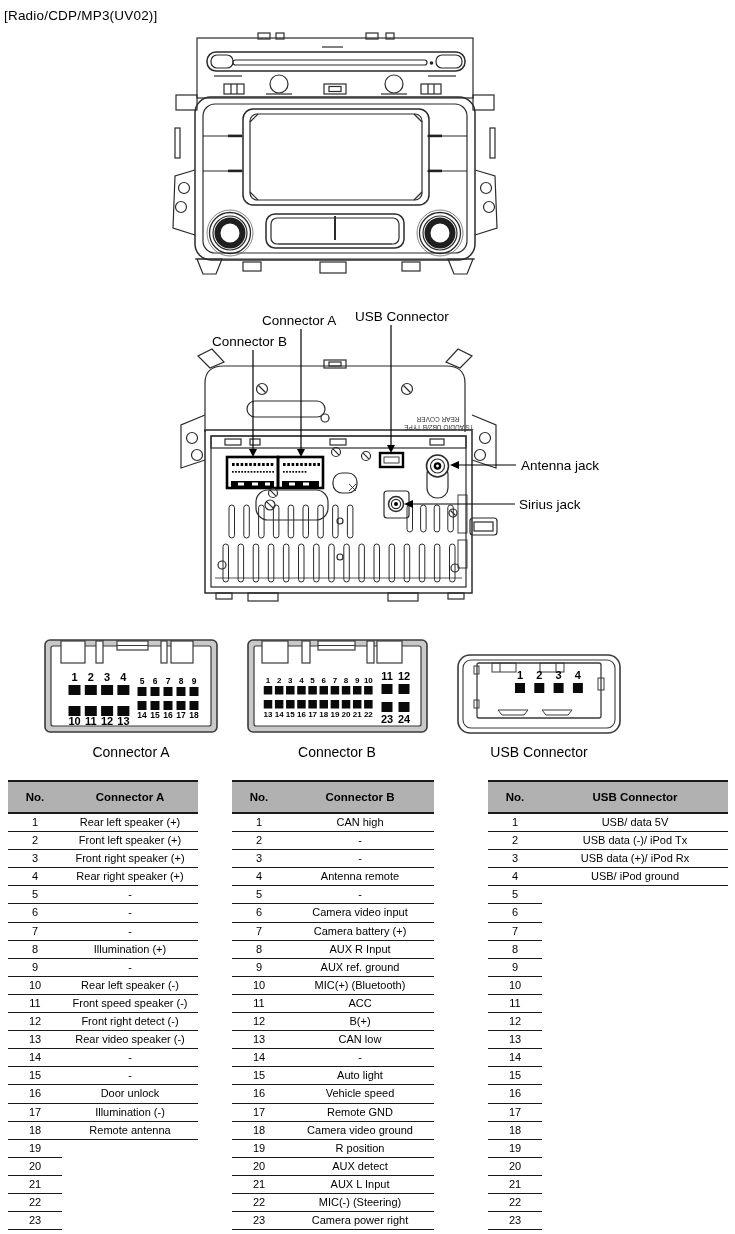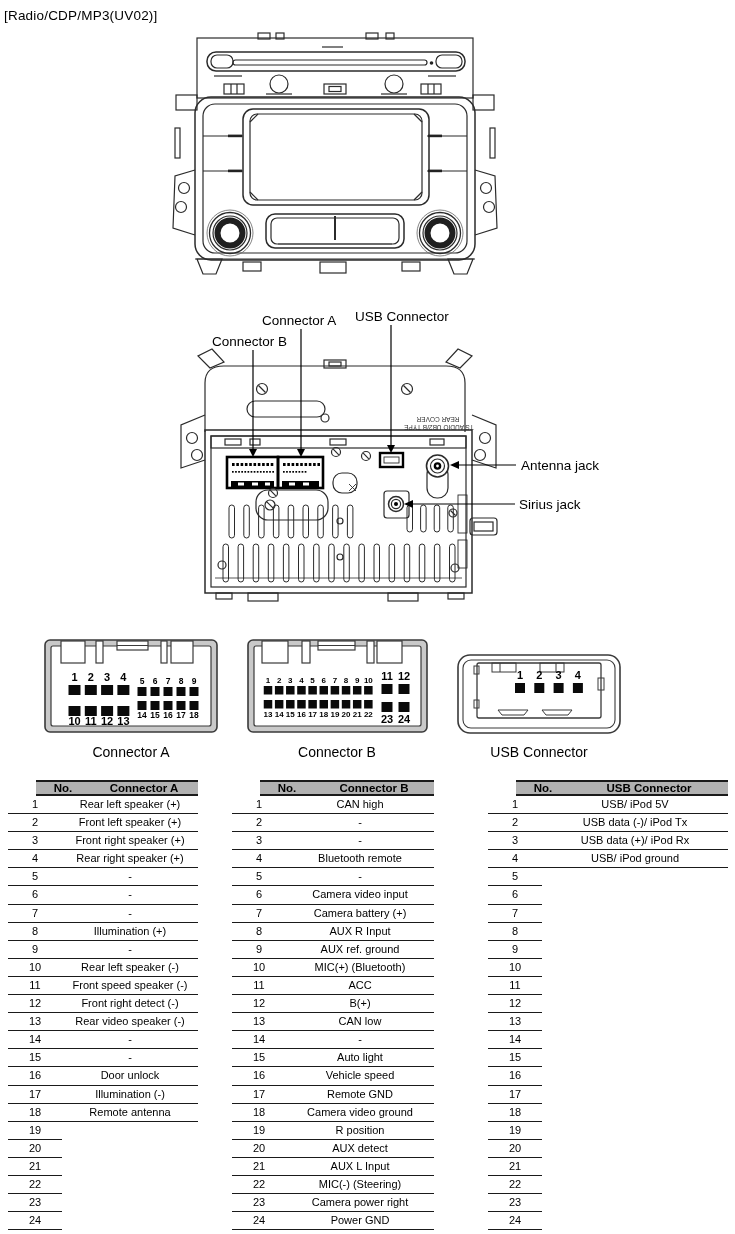--- a/index.html
+++ b/index.html
@@ -7,22 +7,22 @@
         font-family:"Liberation Sans",sans-serif;color:#000000;}
   .title{position:absolute;left:4px;top:8px;font-size:13.5px;letter-spacing:.2px;}
   svg{position:absolute;left:0;}
   svg text{font-family:"Liberation Sans",sans-serif;}
   
   .ptable{position:absolute;top:780px;font-size:11px;box-sizing:border-box;}
   .t0{left:8px;width:190px;}
   .t1{left:232px;width:202px;}
   .t2{left:488px;width:240px;}
   .thead{display:flex;background:#b1b1b1;border-top:2px solid #1a1a1a;
-         border-bottom:2px solid #1a1a1a;font-weight:bold;height:16px;
-         align-items:center;box-sizing:border-box;font-size:11.5px;margin-left:28px;}
+         border-bottom:2px solid #1a1a1a;font-weight:bold;height:34px;
+         align-items:center;box-sizing:border-box;font-size:11.5px;}
   .trow{display:flex;height:18.1px;box-sizing:border-box;}
   .cno{width:54px;text-align:center;border-bottom:1.5px solid #1a1a1a;
        line-height:16.5px;box-sizing:border-box;}
   .thead .cno{border-bottom:none;}
   .cdesc{flex:1;text-align:center;border-bottom:1.5px solid #1a1a1a;
          line-height:16.5px;box-sizing:border-box;}
   .thead .cdesc{border-bottom:none;}
   .trow.empty .cdesc{border-bottom:none;}
 </style>
 </head>
@@ -609,21 +609,21 @@
         <div class="trow">
           <span class="cno">2</span>
           <span class="cdesc">-</span>
         </div>
         <div class="trow">
           <span class="cno">3</span>
           <span class="cdesc">-</span>
         </div>
         <div class="trow">
           <span class="cno">4</span>
-          <span class="cdesc">Bluetooth remote</span>
+          <span class="cdesc">Antenna remote</span>
         </div>
         <div class="trow">
           <span class="cno">5</span>
           <span class="cdesc">-</span>
         </div>
         <div class="trow">
           <span class="cno">6</span>
           <span class="cdesc">Camera video input</span>
         </div>
         <div class="trow">
@@ -699,21 +699,21 @@
           <span class="cdesc">Power GND</span>
         </div>
       </div>
     <div class="ptable t2">
         <div class="thead">
           <span class="cno">No.</span>
           <span class="cdesc">USB Connector</span>
         </div>
         <div class="trow">
           <span class="cno">1</span>
-          <span class="cdesc">USB/ iPod 5V</span>
+          <span class="cdesc">USB/ data 5V</span>
         </div>
         <div class="trow">
           <span class="cno">2</span>
           <span class="cdesc">USB data (-)/ iPod Tx</span>
         </div>
         <div class="trow">
           <span class="cno">3</span>
           <span class="cdesc">USB data (+)/ iPod Rx</span>
         </div>
         <div class="trow">

